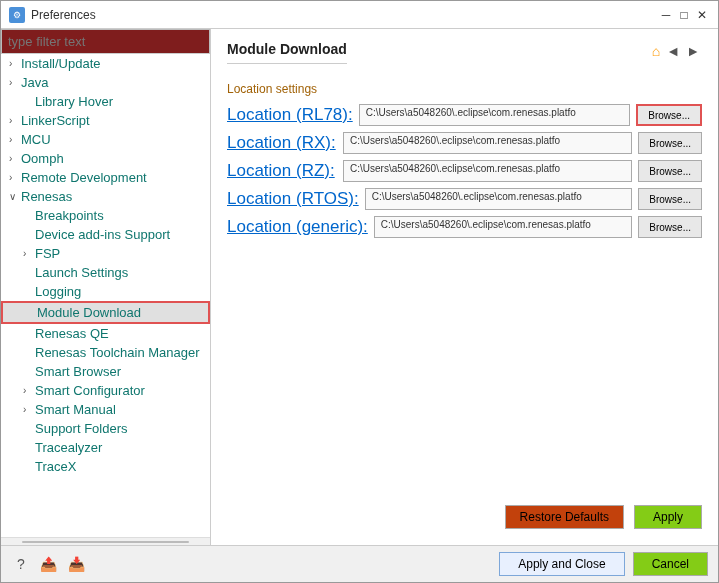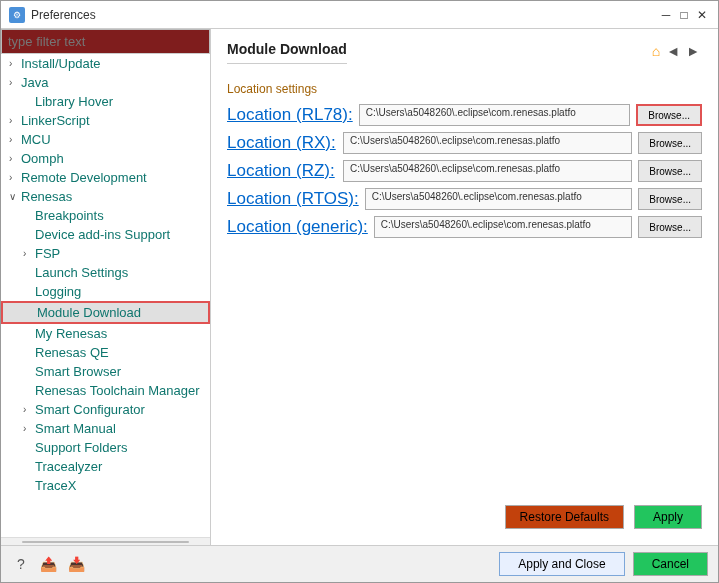--- a/index.html
+++ b/index.html
@@ -224,21 +224,21 @@
 
     .bottom-right {
       display: flex;
       gap: 8px;
       border-radius: 9px;
     }
 
     .action-btn {
       padding: 4px 18px;
       border: 1px solid #aaa;
-      background: #22c55e;
+      background: #84cc16;
       cursor: pointer;
       font-size: 12px;
     }
 
     .action-btn.primary {
       border: 1px solid #7da7d9;
       background: #e8f0fe;
     }
 
     .restore-defaults-btn {
@@ -342,33 +342,29 @@
           <div class="tree-item level-2">
             <span class="tree-arrow"></span>
             <span class="tree-label">Logging</span>
           </div>
           <div class="tree-item level-2 selected">
             <span class="tree-arrow"></span>
             <span class="tree-label">Module Download</span>
           </div>
           <div class="tree-item level-2">
             <span class="tree-arrow"></span>
-            <span class="tree-label">My Renesas</span>
-          </div>
-          <div class="tree-item level-2">
-            <span class="tree-arrow"></span>
             <span class="tree-label">Renesas QE</span>
           </div>
           <div class="tree-item level-2">
             <span class="tree-arrow"></span>
+            <span class="tree-label">Renesas Toolchain Manager</span>
+          </div>
+          <div class="tree-item level-2">
+            <span class="tree-arrow"></span>
             <span class="tree-label">Smart Browser</span>
-          </div>
-          <div class="tree-item level-2">
-            <span class="tree-arrow"></span>
-            <span class="tree-label">Renesas Toolchain Manager</span>
           </div>
           <div class="tree-item level-2">
             <span class="tree-arrow">›</span>
             <span class="tree-label">Smart Configurator</span>
           </div>
           <div class="tree-item level-2">
             <span class="tree-arrow">›</span>
             <span class="tree-label">Smart Manual</span>
           </div>
           <div class="tree-item level-2">

